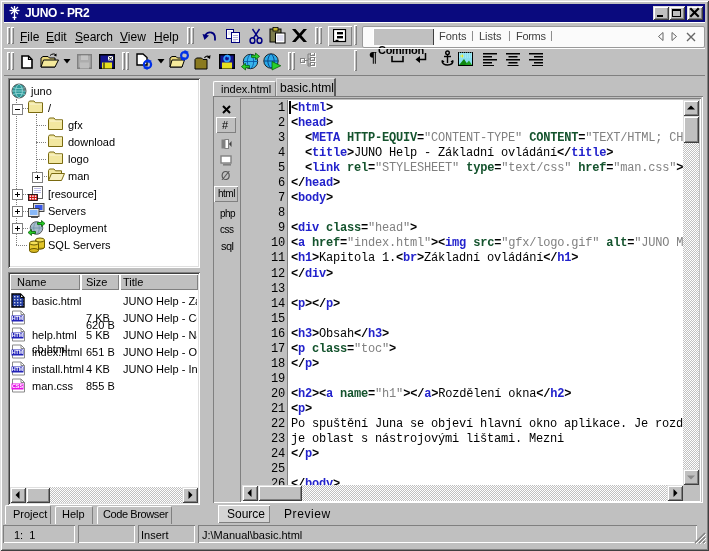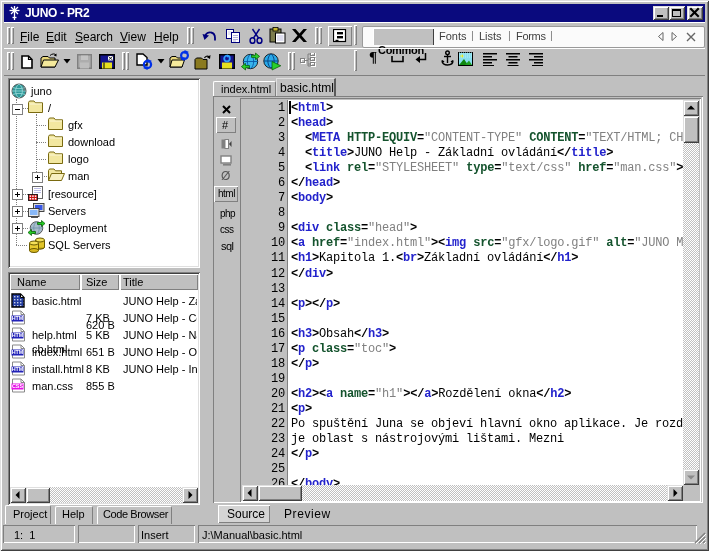--- a/index.html
+++ b/index.html
@@ -540,21 +540,21 @@
 <div class="ab txt" style="left:123px;top:346px;width:74px;overflow:hidden;">JUNO Help - Obsah</div>
 <div class="ab" style="left:11px;top:361px;">
       <svg width="15" height="15" viewBox="0 0 15 15">
         <path d="M1.5 1 L10 1 L13.5 4.5 L13.5 14 L1.5 14 Z" fill="#fff" stroke="#888"></path>
         <path d="M10 1 L10 4.5 L13.5 4.5" fill="none" stroke="#888"></path>
         <rect x="0.5" y="5.5" width="12" height="6" fill="#2222b8"></rect>
         <text x="6.5" y="10.4" font-size="5.4" font-weight="bold" fill="#fff" text-anchor="middle" font-family="Liberation Sans">HTM</text>
       </svg>
     </div>
 <div class="ab txt" style="left:32px;top:363px;">install.html</div>
-<div class="ab txt" style="left:86px;top:363px;">8 KB</div>
+<div class="ab txt" style="left:86px;top:363px;">4 KB</div>
 <div class="ab txt" style="left:123px;top:363px;width:74px;overflow:hidden;">JUNO Help - Instala</div>
 <div class="ab" style="left:11px;top:378px;">
       <svg width="15" height="15" viewBox="0 0 15 15">
         <path d="M1.5 1 L10 1 L13.5 4.5 L13.5 14 L1.5 14 Z" fill="#fff" stroke="#888"></path>
         <path d="M10 1 L10 4.5 L13.5 4.5" fill="none" stroke="#888"></path>
         <rect x="0.5" y="5.5" width="12" height="6" fill="#e810e8"></rect>
         <text x="6.5" y="10.4" font-size="5.4" font-weight="bold" fill="#fff" text-anchor="middle" font-family="Liberation Sans">CSS</text>
       </svg>
     </div>
 <div class="ab txt" style="left:32px;top:380px;">man.css</div>

